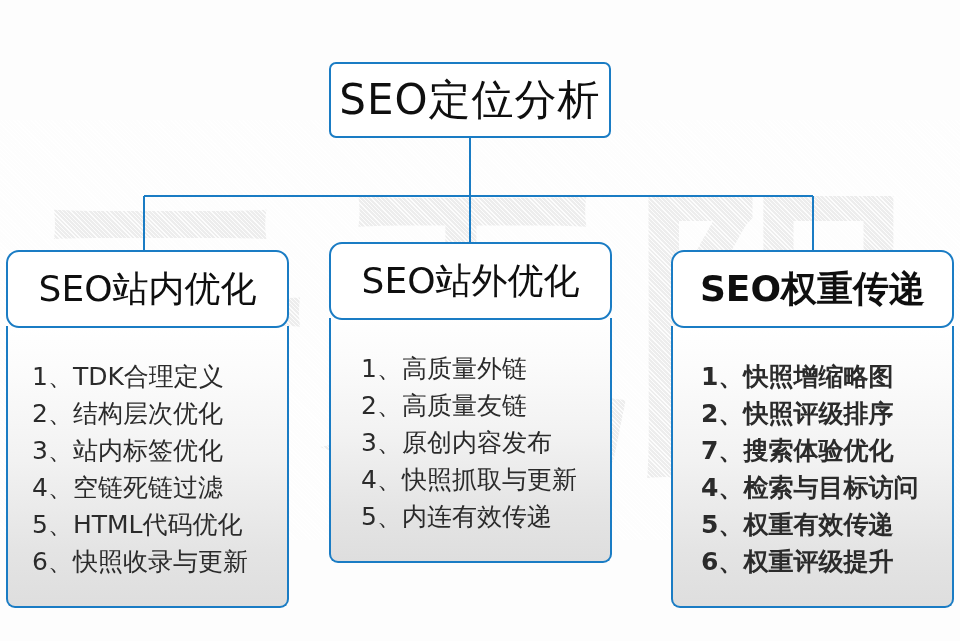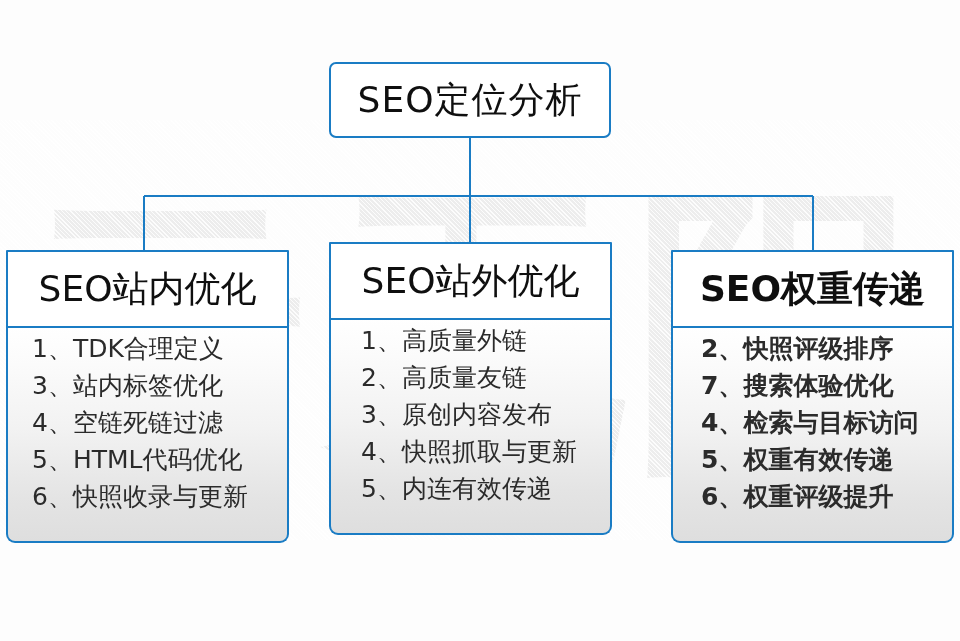--- a/index.html
+++ b/index.html
@@ -85,39 +85,39 @@
     width: 282px;
     height: 76px;
     border: 2px solid #1a7cc4;
     border-radius: 7px;
     background: #ffffff;
     display: flex;
     align-items: center;
     justify-content: center;
   }
   .top-box .title {
-    font-size: 36px;
+    font-size: 42px;
     color: #0f0f0f;
     letter-spacing: 1px;
     font-family: "DejaVu Sans", "Liberation Sans", sans-serif;
     white-space: nowrap;
   }
 
   .column {
     position: absolute;
     z-index: 2;
     box-sizing: border-box;
   }
 
   .col-head {
     box-sizing: border-box;
     width: 100%;
     height: 78px;
     border: 2px solid #1a7cc4;
-    border-radius: 1px;
+    border-radius: 13px;
     background: #ffffff;
     display: flex;
     align-items: center;
     justify-content: center;
     position: relative;
     z-index: 3;
   }
   .col-head .head-title {
     font-size: 36px;
     color: #0f0f0f;
@@ -127,21 +127,21 @@
   }
 
   .col-body {
     box-sizing: border-box;
     width: 100%;
     border: 2px solid #1a7cc4;
     border-top: none;
     border-radius: 0 0 9px 9px;
     background: linear-gradient(to bottom, #ffffff 0%, #fbfbfb 18%, #f2f2f2 48%, #e4e4e4 80%, #dedede 100%);
     margin-top: -2px;
-    padding: 4px 0 26px 0;
+    padding: 32px 0 26px 0;
   }
 
   .col-body ul {
     list-style: none;
     margin: 0;
     padding: 0;
   }
   .col-body li {
     font-size: 25px;
     line-height: 37px;
@@ -177,20 +177,21 @@
     <span class="title">SEO定位分析</span>
   </div>
 
   <div class="column" style="left:6px; top:250px; width:283px;">
     <div class="col-head">
       <span class="head-title">SEO站内优化</span>
     </div>
     <div class="col-body align-left">
       <ul>
         <li>1、TDK合理定义</li>
+        <li>2、结构层次优化</li>
         <li>3、站内标签优化</li>
         <li>4、空链死链过滤</li>
         <li>5、HTML代码优化</li>
         <li>6、快照收录与更新</li>
       </ul>
     </div>
   </div>
 
   <div class="column" style="left:329px; top:242px; width:283px;">
     <div class="col-head">
@@ -206,20 +207,21 @@
       </ul>
     </div>
   </div>
 
   <div class="column" style="left:671px; top:250px; width:283px;font-weight:bold;">
     <div class="col-head">
       <span class="head-title">SEO权重传递</span>
     </div>
     <div class="col-body align-right">
       <ul>
+        <li>1、快照增缩略图</li>
         <li>2、快照评级排序</li>
         <li>7、搜索体验优化</li>
         <li>4、检索与目标访问</li>
         <li>5、权重有效传递</li>
         <li>6、权重评级提升</li>
       </ul>
     </div>
   </div>
 
 </div>

